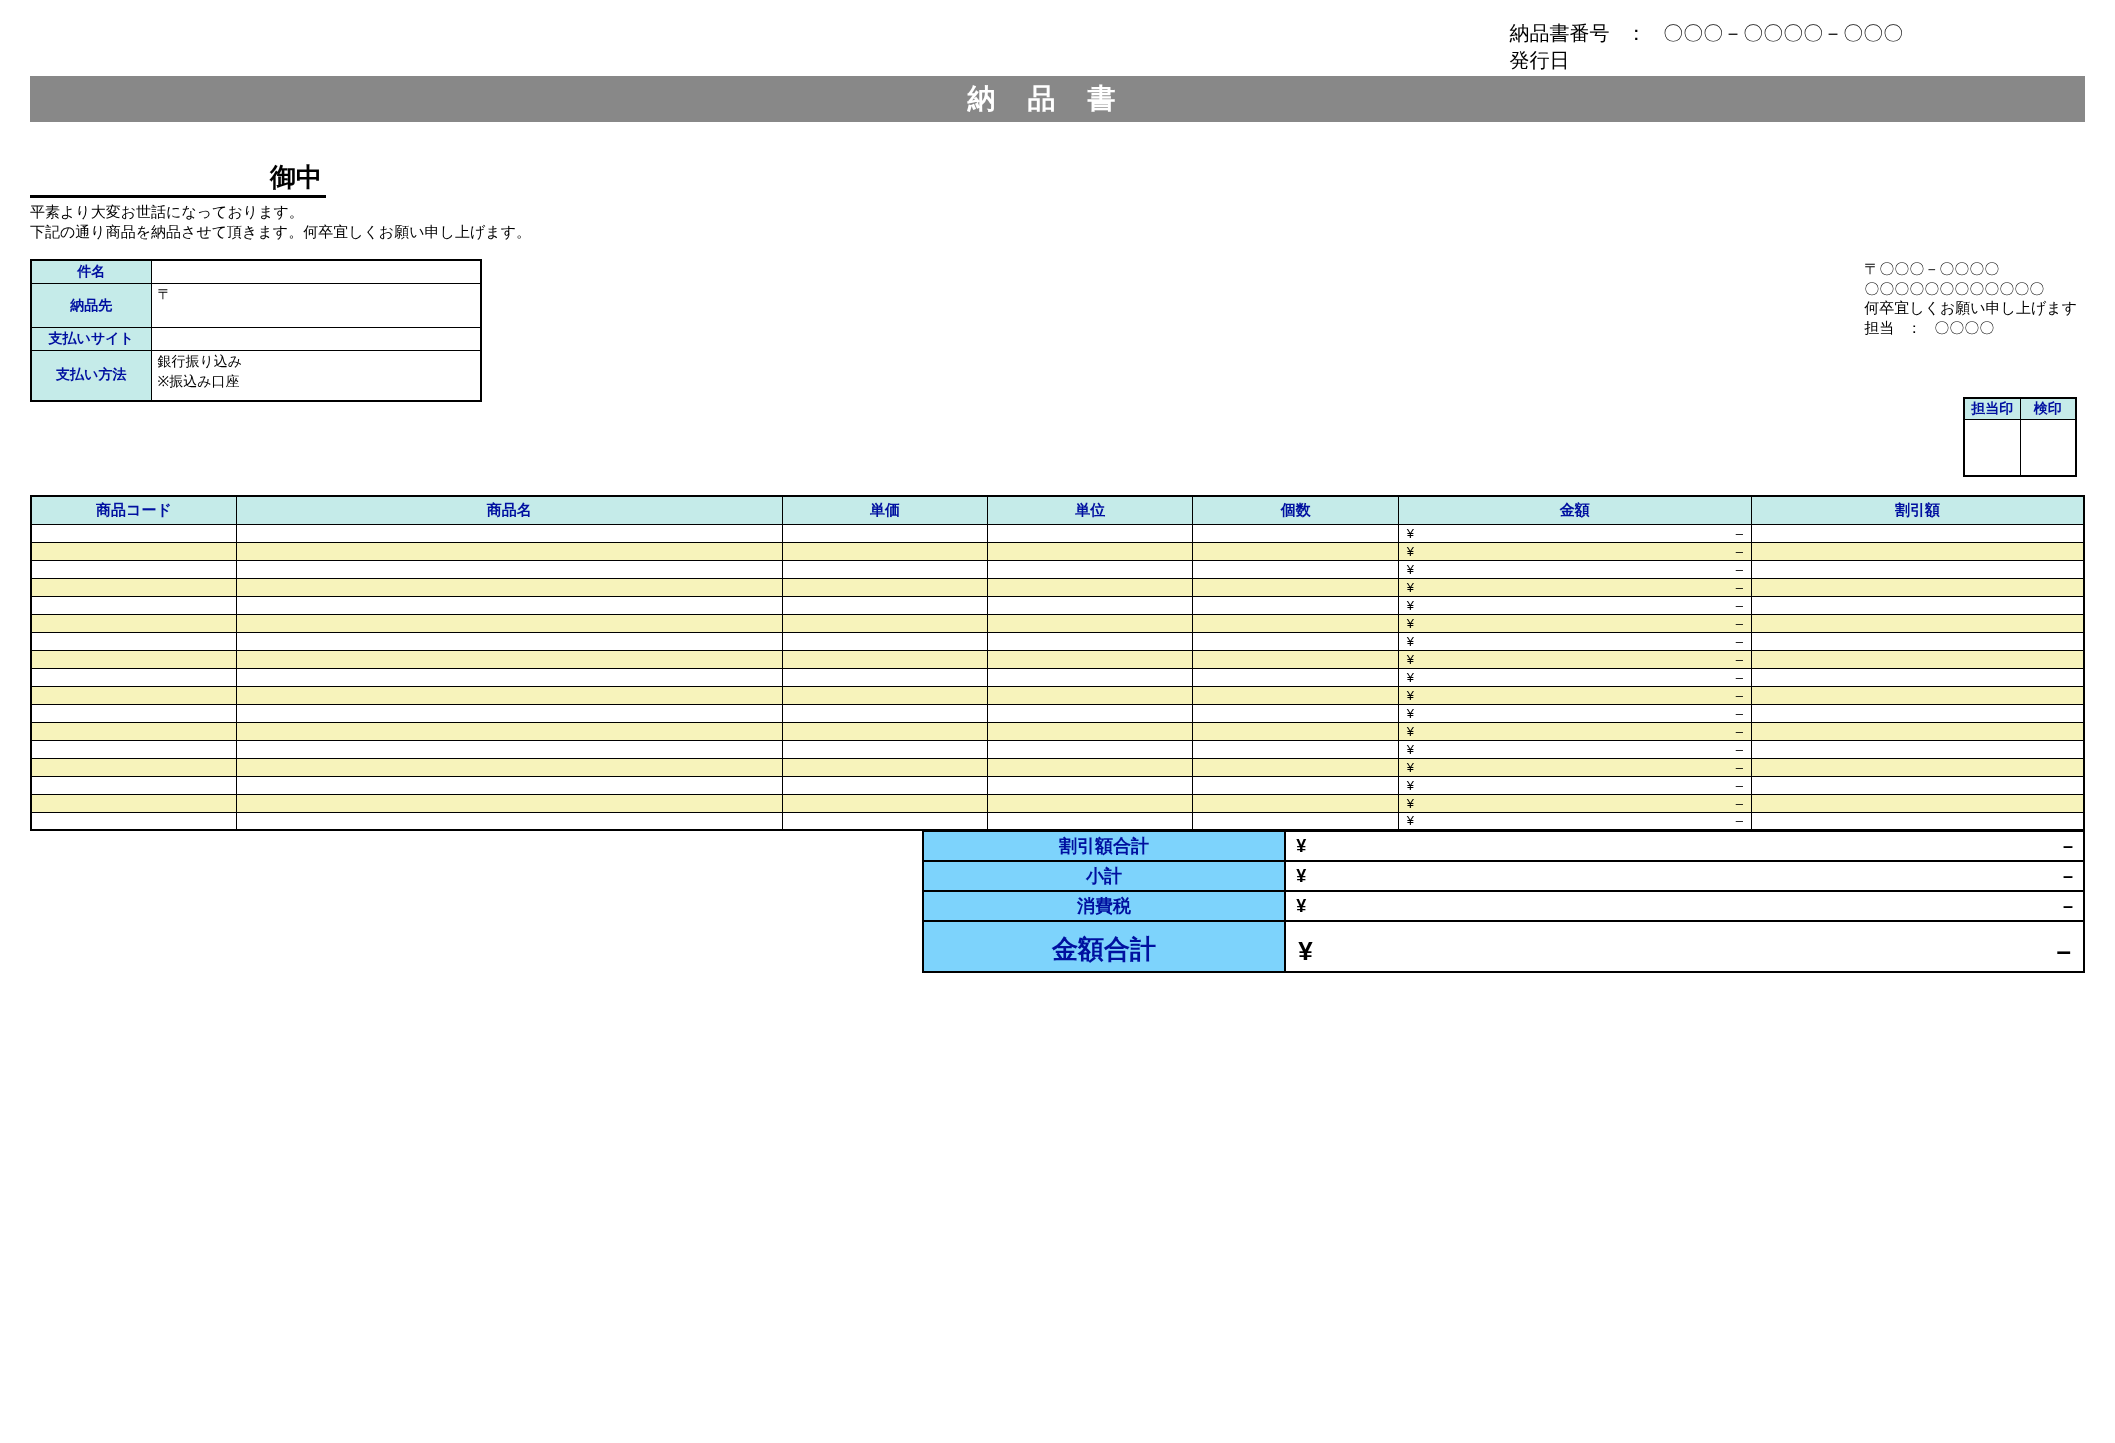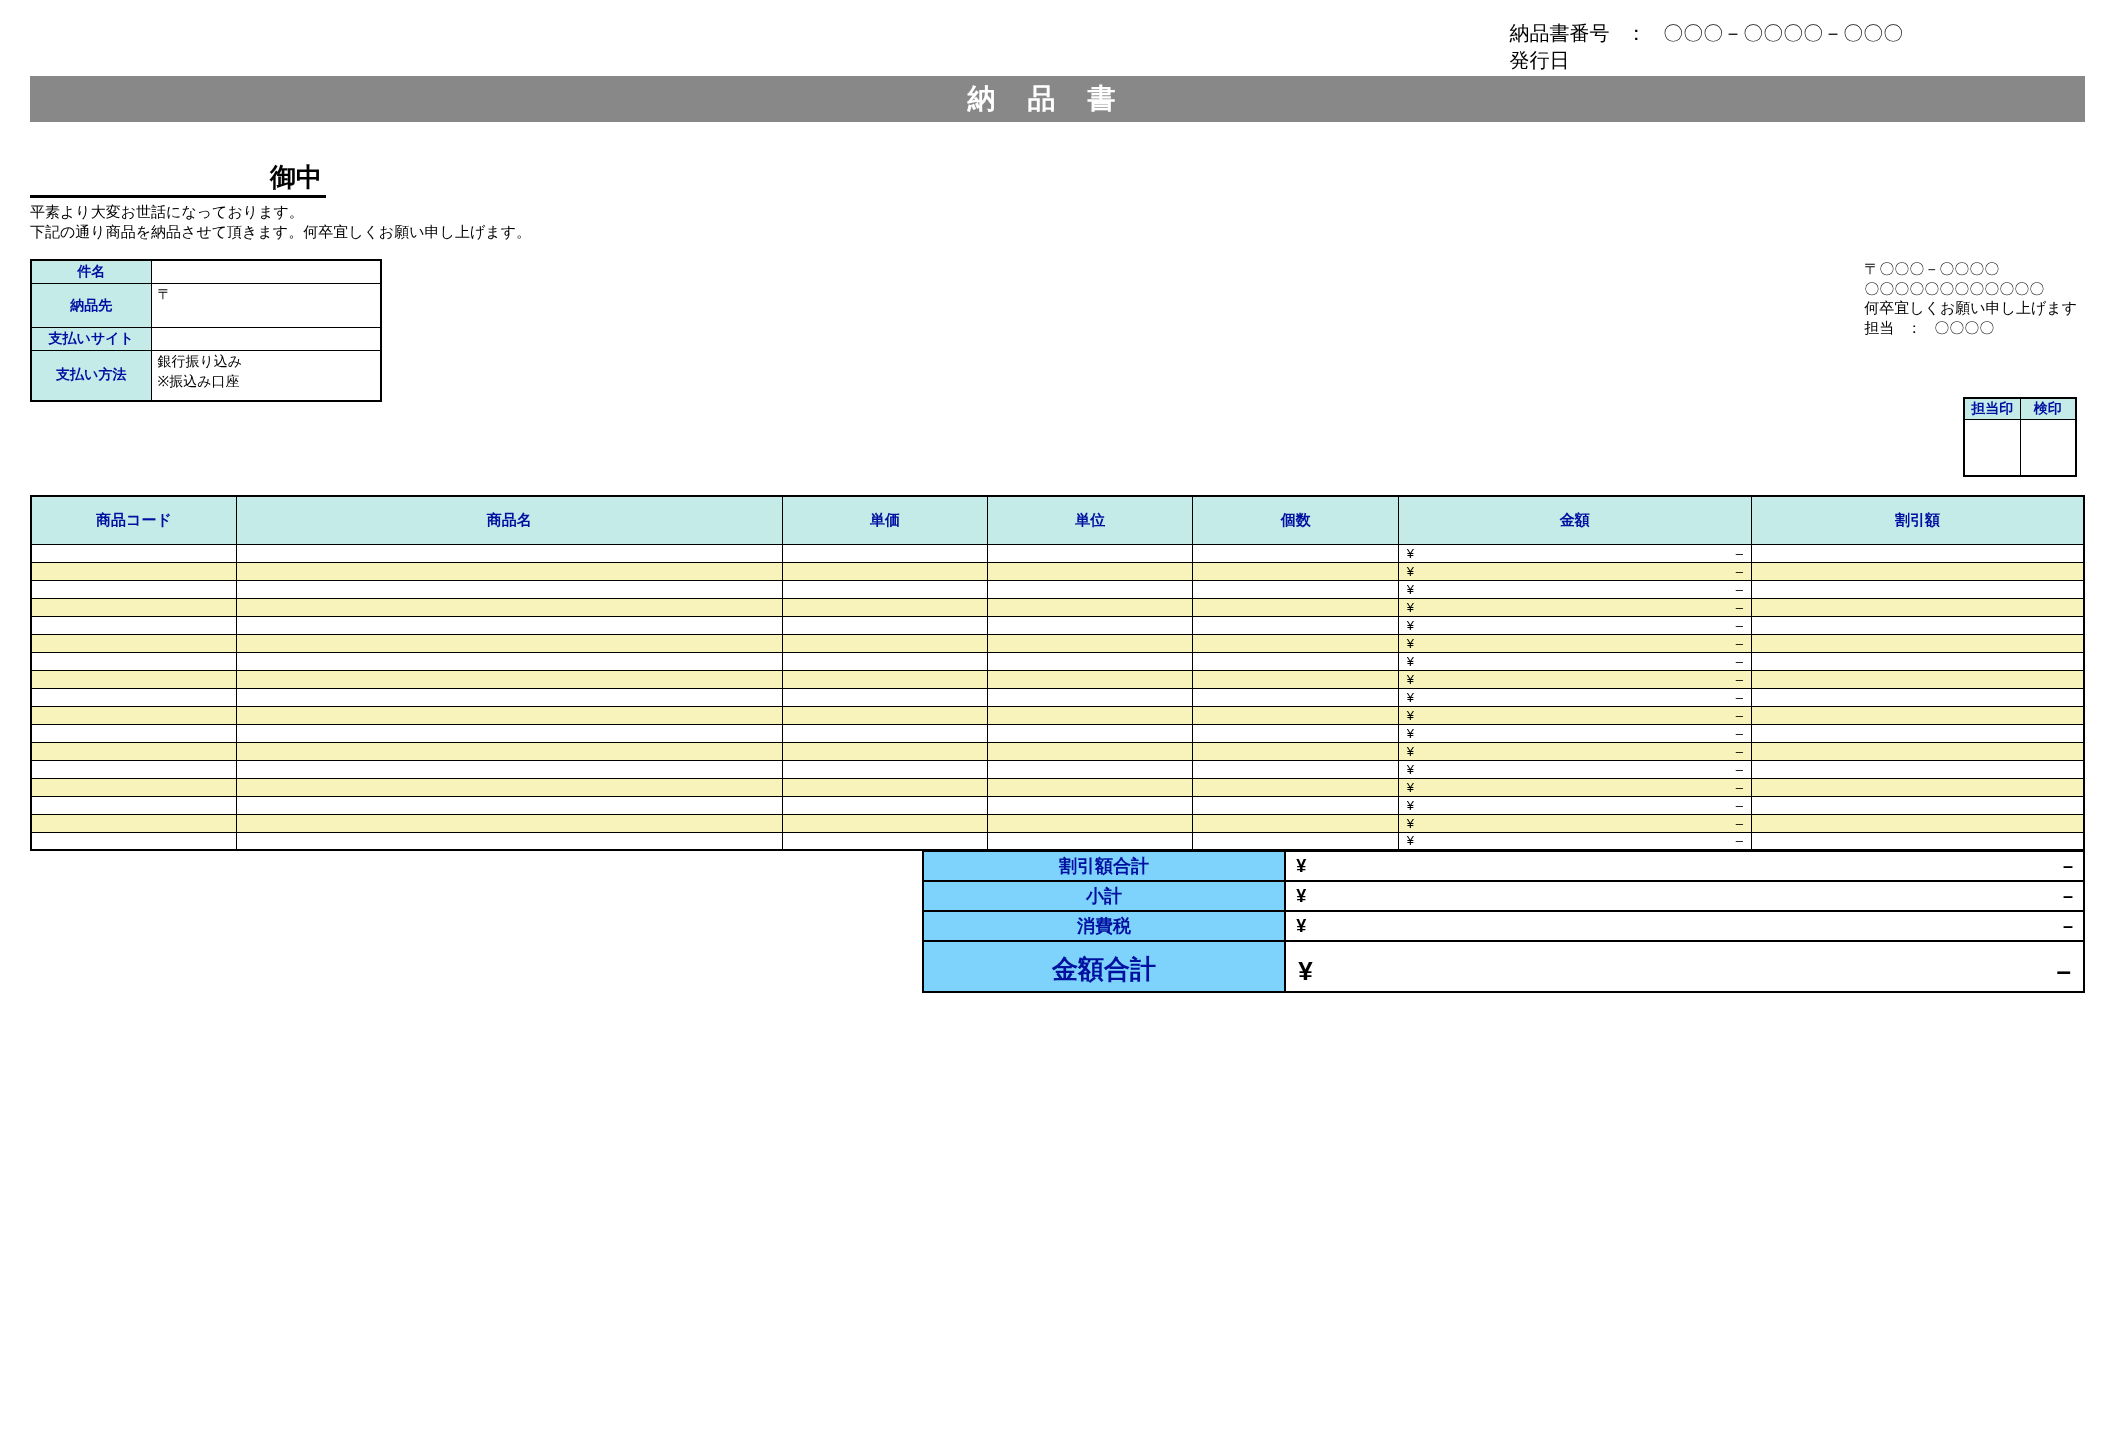--- a/index.html
+++ b/index.html
@@ -50,21 +50,21 @@
     line-height: 1.3;
   }
   .mid-row {
     display: flex;
     justify-content: space-between;
     align-items: flex-start;
   }
   .info-table {
     border-collapse: collapse;
     border: 2.5px solid #000;
-    width: 352px;
+    width: 452px;
   }
   .info-table td {
     border: 1px solid #000;
     font-size: 14px;
     vertical-align: top;
     padding: 2px 6px;
   }
   .info-table .lbl {
     background: #c5ebe9;
     color: #0010a0;
@@ -103,21 +103,21 @@
     width: 100%;
     margin-top: 18px;
     table-layout: fixed;
   }
   .items-table th {
     background: #c5ebe9;
     color: #0010a0;
     font-weight: bold;
     border: 1px solid #000;
     font-size: 15px;
-    padding: 14px 0;
+    padding: 4px 0;
   }
   .items-table td {
     border: 1px solid #000;
     font-size: 13px;
     height: 18px;
     padding: 0 8px;
   }
   .items-table .amt {
     text-align: left;
     position: relative;

